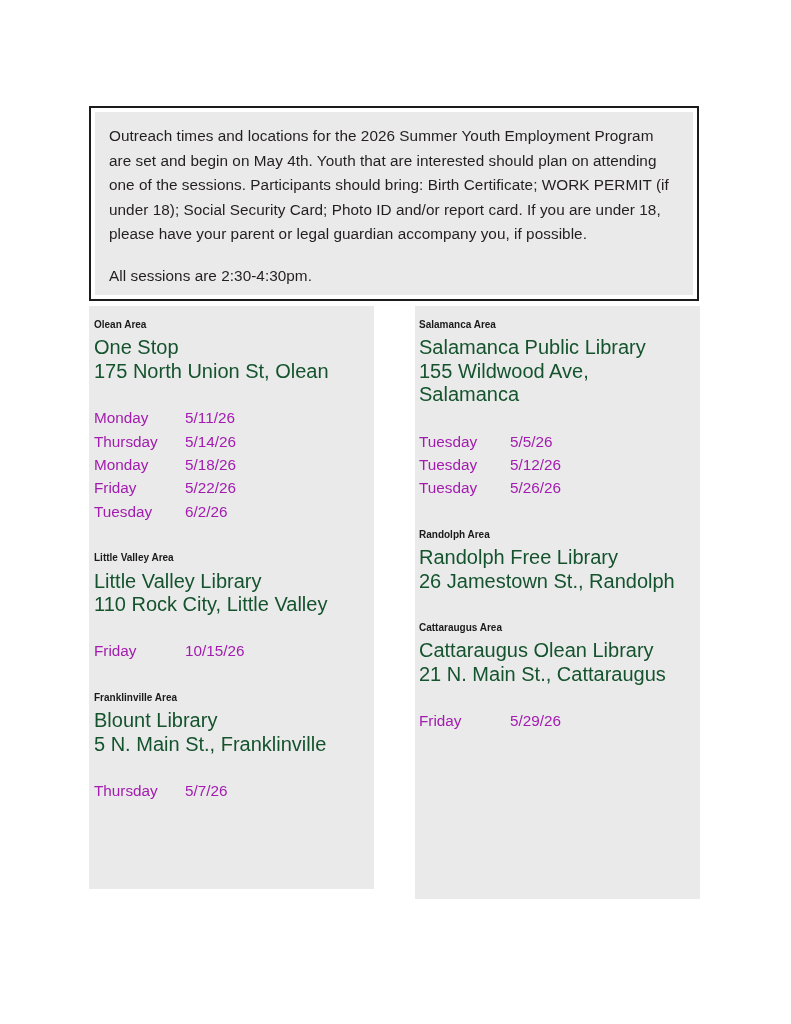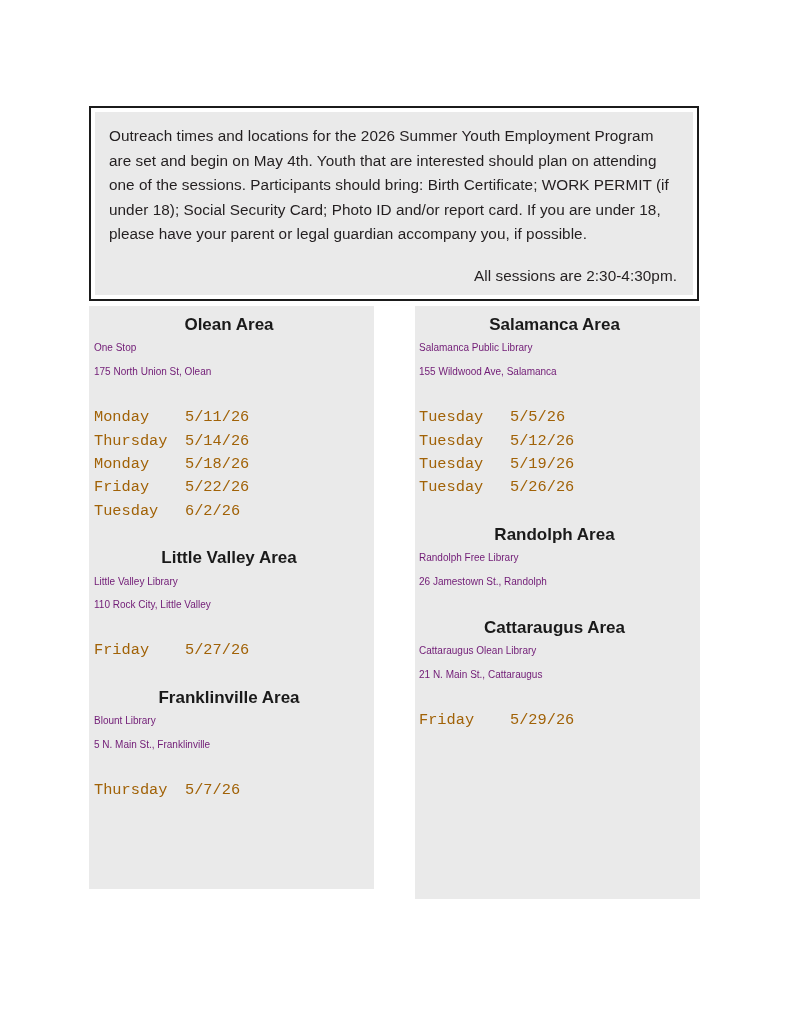--- a/index.html
+++ b/index.html
@@ -42,21 +42,20 @@
   }
   .notice-para {
     font-size: 15.3px;
     line-height: 24.6px;
     letter-spacing: 0.05px;
     margin: 0;
     color: #231f20;
   }
   .notice-para.second {
     margin-top: 17px;
-    text-align: right;
   }
 
   
   .col {
     position: absolute;
     background: #eaeaea;
     box-sizing: border-box;
   }
   .col-left {
     left: 89px;
@@ -70,42 +69,40 @@
     top: 306px;
     width: 285px;
     height: 593px;
     padding: 7px 10px 12px 4px;
   }
 
   .area {
     margin: 0 0 0 0;
   }
   .area-title {
-    font-size: 17px;
+    font-size: 10px;
     font-weight: bold;
     line-height: 23.4px;
     margin: 0;
     color: #1a1a1a;
-    text-align: center;
   }
   .area-line {
-    font-size: 10px;
+    font-size: 20px;
     line-height: 23.4px;
     margin: 0;
-    color: #701a75;
+    color: #14532d;
   }
   .sessions {
     margin-top: 23px;
   }
   .session-row {
     font-size: 15.3px;
     line-height: 23.4px;
     white-space: pre;
-    color: #a16207;
-    font-family: Liberation Mono, monospace;
+    color: #a21caf;
   }
   .session-day {
     display: inline-block;
     min-width: 91px;
   }
   .area-gap {
     height: 23px;
   }
 </style>
 </head>
@@ -133,21 +130,21 @@
             <div class="session-row"><span class="session-day">Friday</span><span class="session-date">5/22/26</span></div>
             <div class="session-row"><span class="session-day">Tuesday</span><span class="session-date">6/2/26</span></div>
           </div>
         </div>
         <div class="area-gap"></div>
         <div class="area">
           <div class="area-title">Little Valley Area</div>
           <div class="area-line">Little Valley Library</div>
           <div class="area-line">110 Rock City, Little Valley</div>
           <div class="sessions">
-            <div class="session-row"><span class="session-day">Friday</span><span class="session-date">5/27/26</span></div>
+            <div class="session-row"><span class="session-day">Friday</span><span class="session-date">10/15/26</span></div>
           </div>
         </div>
         <div class="area-gap"></div>
         <div class="area">
           <div class="area-title">Franklinville Area</div>
           <div class="area-line">Blount Library</div>
           <div class="area-line">5 N. Main St., Franklinville</div>
           <div class="sessions">
             <div class="session-row"><span class="session-day">Thursday</span><span class="session-date">5/7/26</span></div>
           </div>
@@ -157,21 +154,20 @@
 
   <div class="col col-right">
     <div id="right-areas">
         <div class="area">
           <div class="area-title">Salamanca Area</div>
           <div class="area-line">Salamanca Public Library</div>
           <div class="area-line">155 Wildwood Ave, Salamanca</div>
           <div class="sessions">
             <div class="session-row"><span class="session-day">Tuesday</span><span class="session-date">5/5/26</span></div>
             <div class="session-row"><span class="session-day">Tuesday</span><span class="session-date">5/12/26</span></div>
-            <div class="session-row"><span class="session-day">Tuesday</span><span class="session-date">5/19/26</span></div>
             <div class="session-row"><span class="session-day">Tuesday</span><span class="session-date">5/26/26</span></div>
           </div>
         </div>
         <div class="area-gap"></div>
         <div class="area">
           <div class="area-title">Randolph Area</div>
           <div class="area-line">Randolph Free Library</div>
           <div class="area-line">26 Jamestown St., Randolph</div>
         </div>
         <div class="area-gap"></div>

